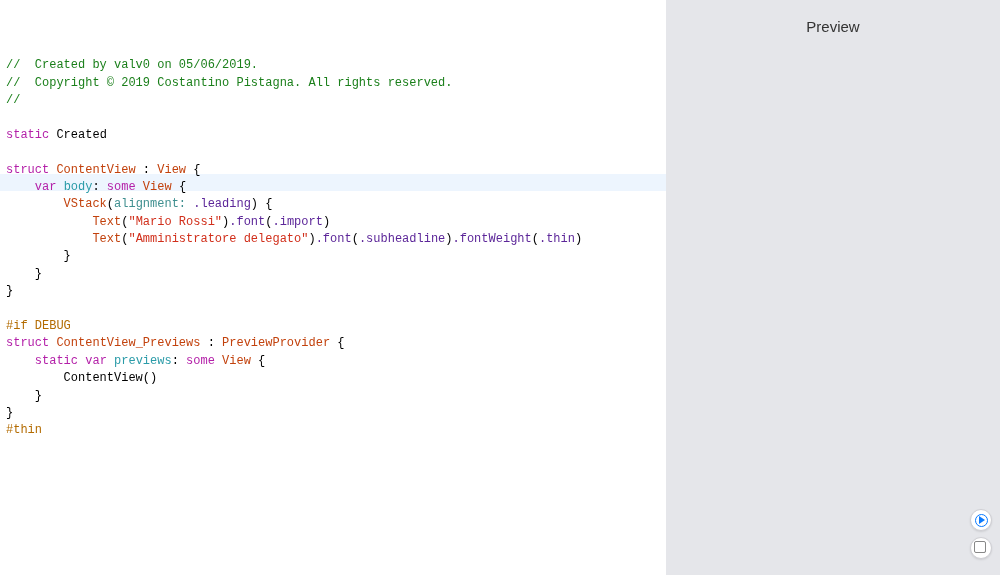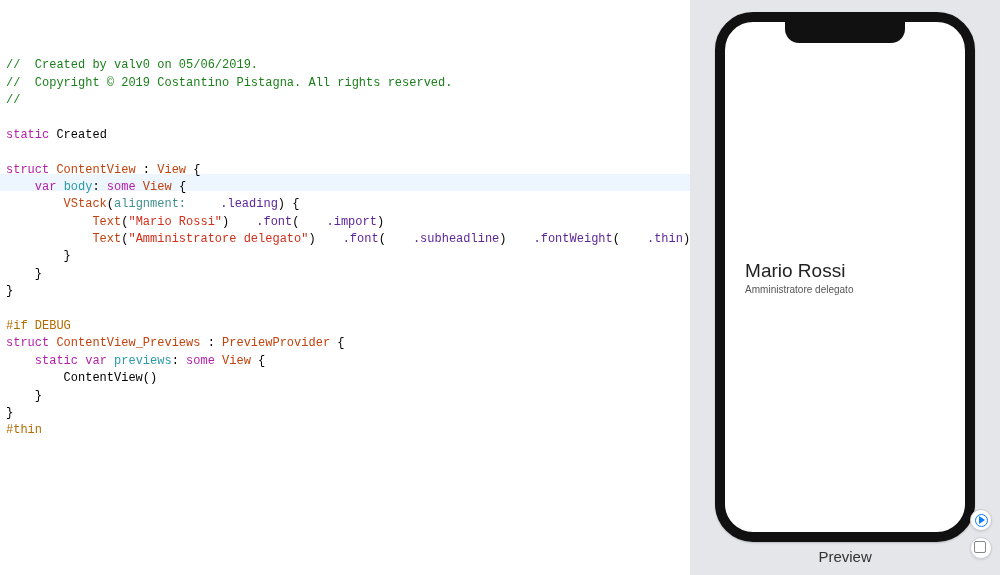--- a/index.html
+++ b/index.html
@@ -5,21 +5,21 @@
     * { margin: 0; padding: 0; box-sizing: border-box; }
     body { font-family: Menlo, Monaco, 'Courier New', monospace; font-size: 12px; display: flex; width: 1000px; height: 575px; background: #fff; }
     .editor { flex: 1; padding: 5px 0 0 6px; line-height: 1.45; white-space: pre; position: relative; }
     .hl-line { position: absolute; left: 0; right: 0; height: 17px; background: #edf5fe; top: 174px; z-index: 0; }
     .code { position: relative; z-index: 1; }
     .cm { color: #1a7f1a; margin-top: 48px; }
     .kw { color: #b31fa8; }
     .ty { color: #c2410c; }
     .var { color: #2a9ba8; }
     .str { color: #d12f1b; }
-    .fn { color: #5c2699; margin-left: 27px; }
+    .fn { color: #5c2699; }
     .id { color: #3f8f8f; }
     .pp { color: #b36b00; text-align: right; }
     .plain { color: #000; }
 
     .preview-panel { width: 334px; background: #e5e6ea; position: relative; display: flex; flex-direction: column; align-items: center; padding-top: 12px; }
     .phone { width: 260px; height: 530px; border: 10px solid #111; border-radius: 38px; background: #fff; position: relative; display: flex; flex-direction: column; align-items: flex-start; justify-content: center; padding: 0 20px; box-shadow: 0 1px 2px rgba(0,0,0,.2); }
     .notch { position: absolute; top: -1px; left: 50%; transform: translateX(-50%); width: 120px; height: 22px; background: #111; border-bottom-left-radius: 14px; border-bottom-right-radius: 14px; }
     .phone .title { font-family: -apple-system, Helvetica, Arial, sans-serif; font-size: 19px; font-weight: 400; color: #222; }
     .phone .sub { font-family: -apple-system, Helvetica, Arial, sans-serif; font-size: 10px; font-weight: 300; color: #555; margin-top: 2px; }
     .preview-label { font-family: -apple-system, Helvetica, Arial, sans-serif; font-size: 15px; color: #333; margin-top: 6px; }
@@ -54,25 +54,20 @@
 <span class="kw">struct</span> <span class="ty">ContentView_Previews</span> <span class="plain">:</span> <span class="ty">PreviewProvider</span> <span class="plain">{</span>
     <span class="kw">static</span> <span class="kw">var</span> <span class="var">previews</span><span class="plain">:</span> <span class="kw">some</span> <span class="ty">View</span> <span class="plain">{</span>
         <span class="plain">ContentView()</span>
     <span class="plain">}</span>
 <span class="plain">}</span>
 <span class="pp">#thin</span>
 </div>
 </div>
 
 <div class="preview-panel">
-  <div class="phone">
-    <div class="notch"></div>
-    <div class="title">Mario Rossi</div>
-    <div class="sub">Amministratore delegato</div>
-  </div>
   <div class="preview-label">Preview</div>
   <div class="side-btns">
     <div class="circ">
       <span class="play-ring">
           <span class="play-tri"></span>
         </span>
     </div>
     <div class="circ">
       <span class="dup"></span>
     </div>

